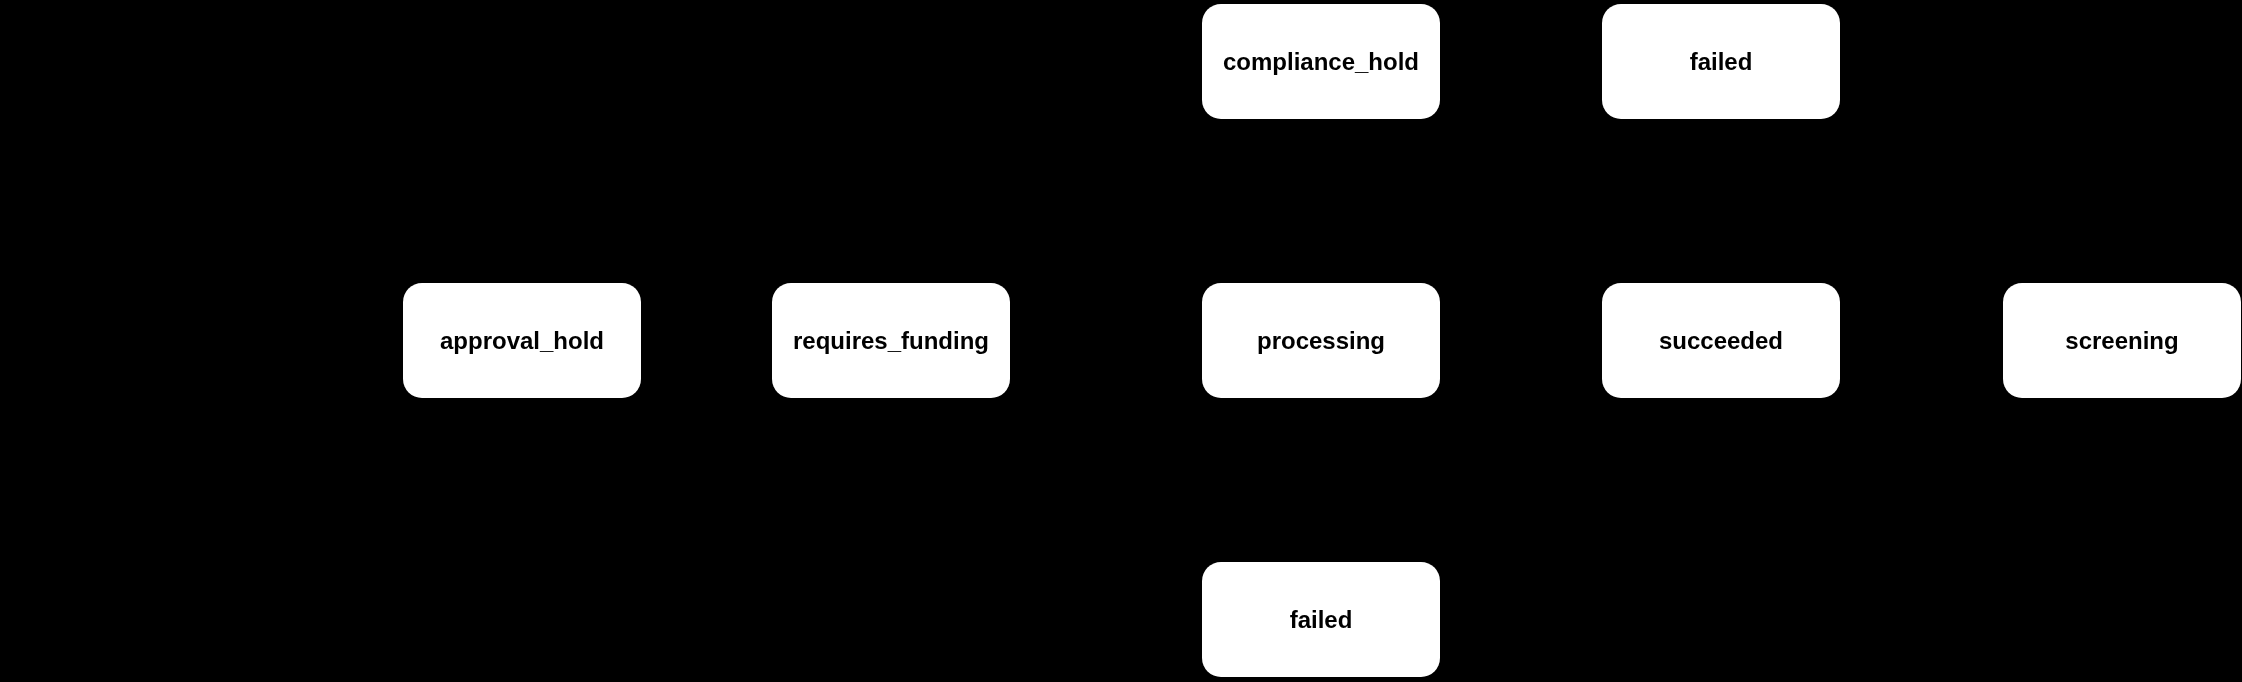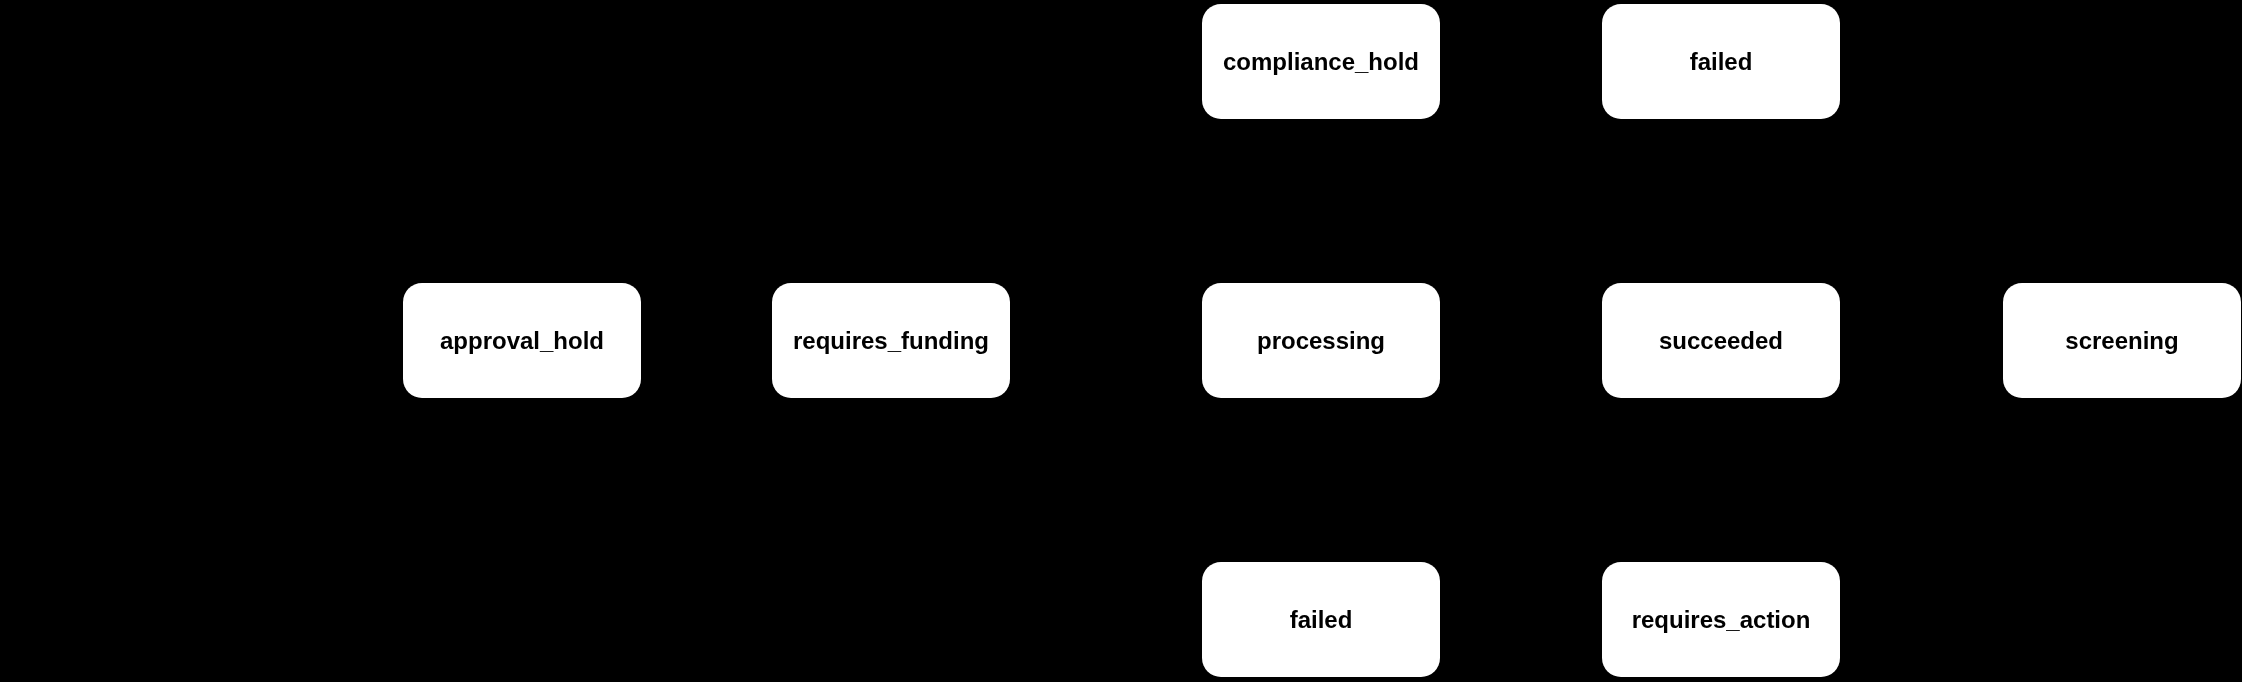--- a/index.html
+++ b/index.html
@@ -51,14 +51,13 @@
   <div class="node c4 r0">compliance_hold</div>
   <div class="node c5 r0">failed</div>
 
   <div class="node c2 r1">approval_hold</div>
   <div class="node c3 r1">requires_funding</div>
   <div class="node c4 r1">processing</div>
   <div class="node c5 r1">succeeded</div>
   <div class="node c6 r1">screening</div>
 
   <div class="node c4 r2">failed</div>
-  <div class="node c5 r2">requires_action</div>
 </div>
 
 </body></html>

